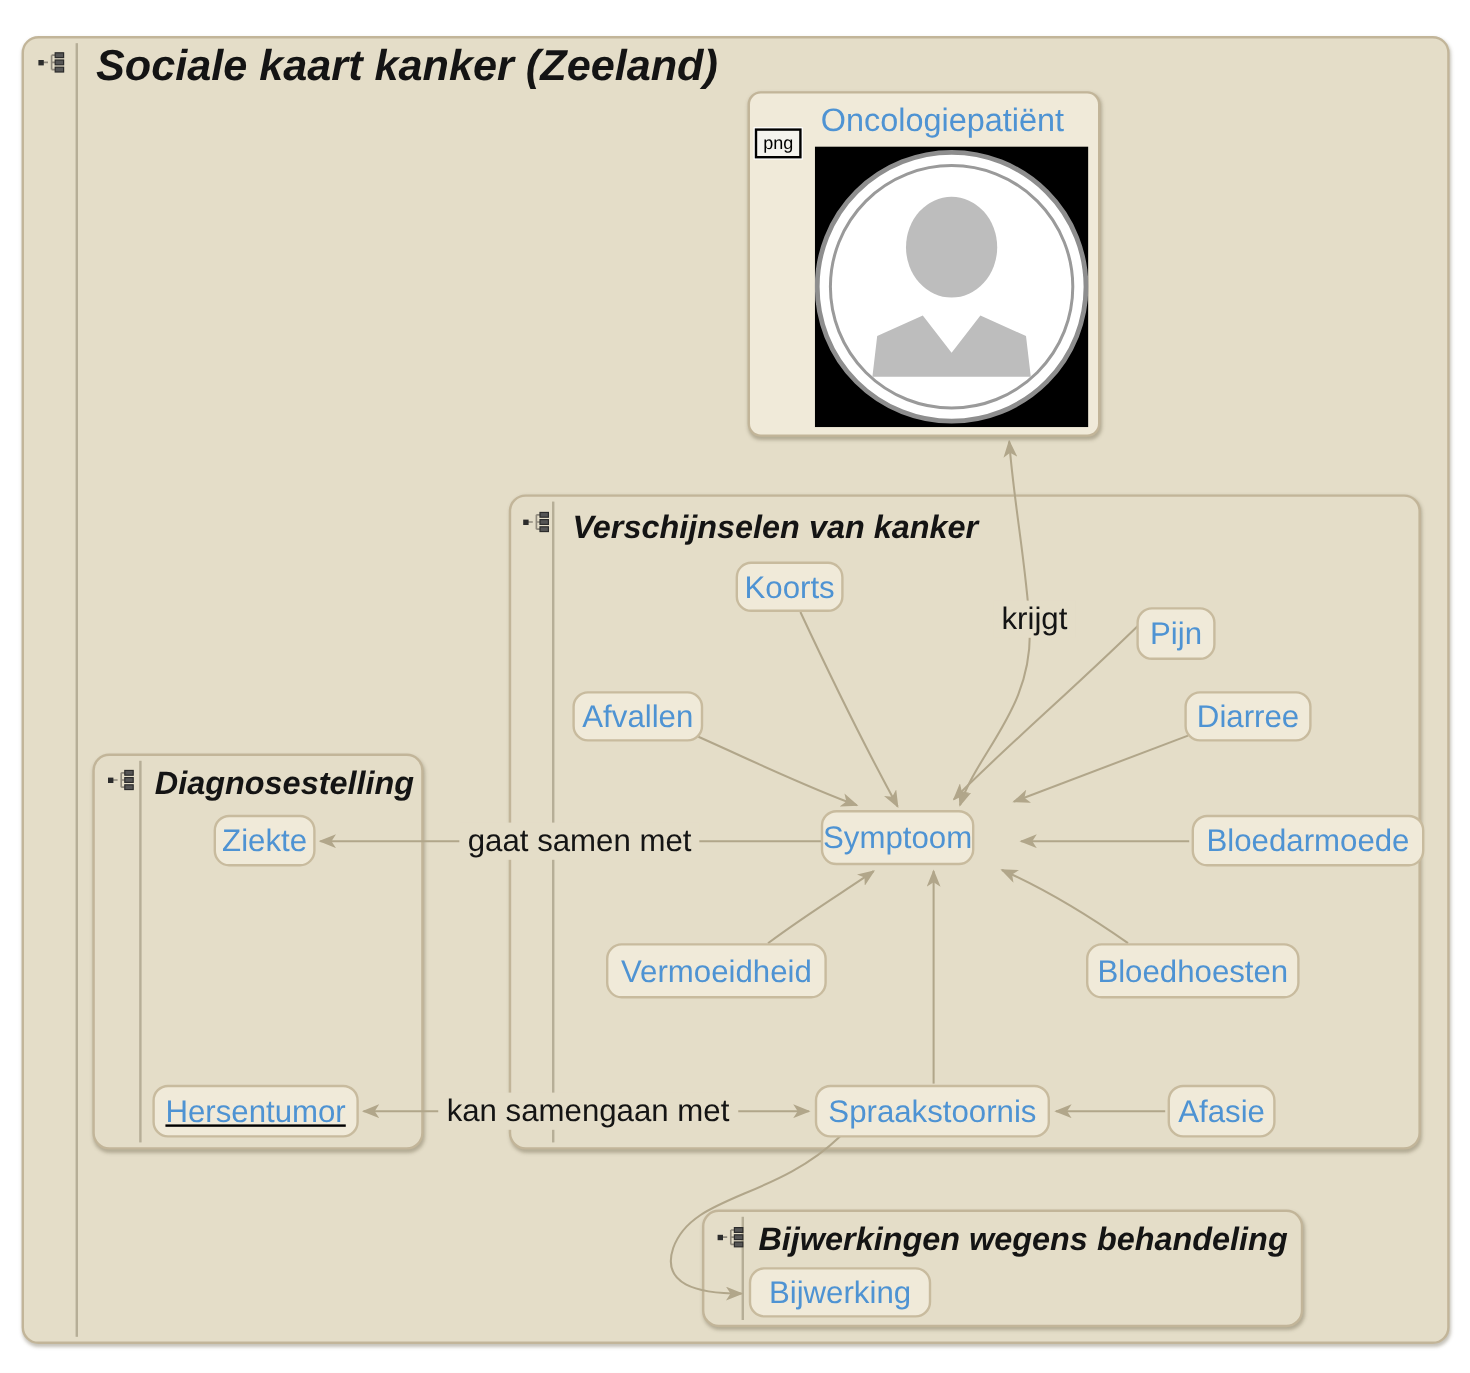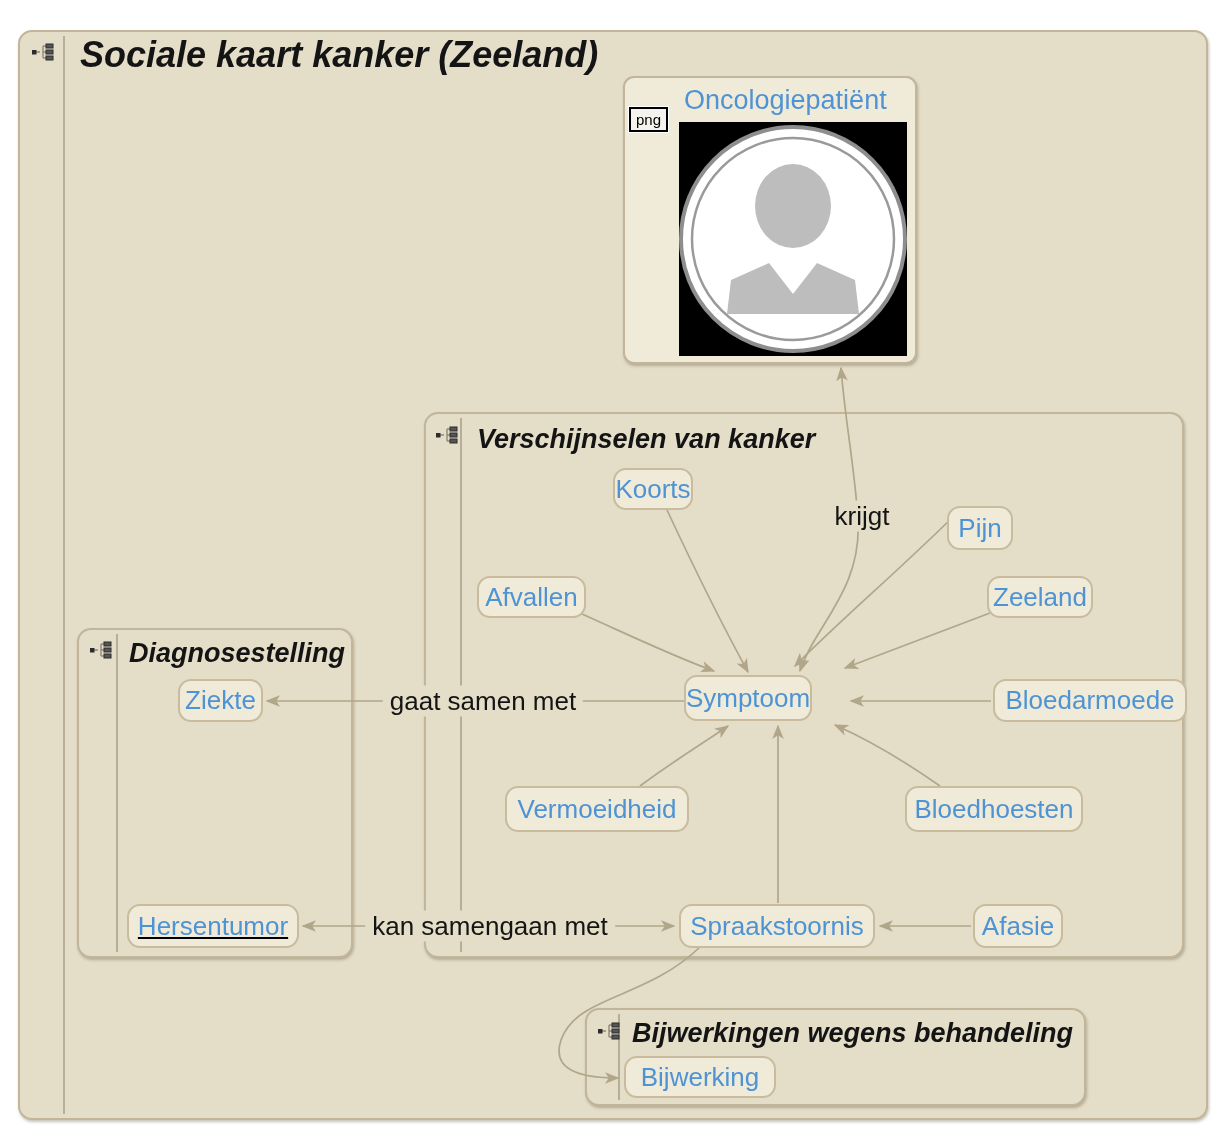--- a/index.html
+++ b/index.html
@@ -122,31 +122,31 @@
       <path d="M 640,786 C 675,760 705,742 728,726" class="edge" marker-end="url(#ah)"></path>
       <path d="M 778,903 L 778,726" class="edge" marker-end="url(#ah)"></path>
       <path d="M 971,926 L 880,926" class="edge" marker-end="url(#ah)"></path>
       <path d="M 267,701 L 700,701" class="edge" marker-end="url(#ah)" marker-start="url(#ah)"></path>
       <path d="M 303,926 L 674,926" class="edge" marker-end="url(#ah)" marker-start="url(#ah)"></path>
       <path d="M 800,671 C 815,625 862,590 858,520 C 855,470 845,420 841,368" class="edge" marker-end="url(#ah)" marker-start="url(#ah)"></path>
       <path d="M 700,947 C 645,1000 577,995 561,1040 C 551,1070 580,1078 618,1078" class="edge" marker-end="url(#ah)"></path>
     </svg>
 
   <div id="nodes-layer">
-      <div class="node" style="left: 613px; top: 468px; width: 80px; height: 42px;">
+      <div class="node" style="left: 613px; top: 468px; width: 90px; height: 42px;">
         <span>Koorts</span>
       </div>
       <div class="node" style="left: 947px; top: 466px; width: 66px; height: 44px; margin-top: 40px;">
         <span>Pijn</span>
       </div>
       <div class="node" style="left: 477px; top: 576px; width: 109px; height: 42px;">
         <span>Afvallen</span>
       </div>
       <div class="node" style="left: 987px; top: 576px; width: 106px; height: 42px;">
-        <span>Zeeland</span>
+        <span>Diarree</span>
       </div>
       <div class="node" style="left: 684px; top: 675px; width: 128px; height: 46px;">
         <span>Symptoom</span>
       </div>
       <div class="node" style="left: 993px; top: 679px; width: 194px; height: 43px;">
         <span>Bloedarmoede</span>
       </div>
       <div class="node" style="left: 505px; top: 786px; width: 184px; height: 46px;">
         <span>Vermoeidheid</span>
       </div>

